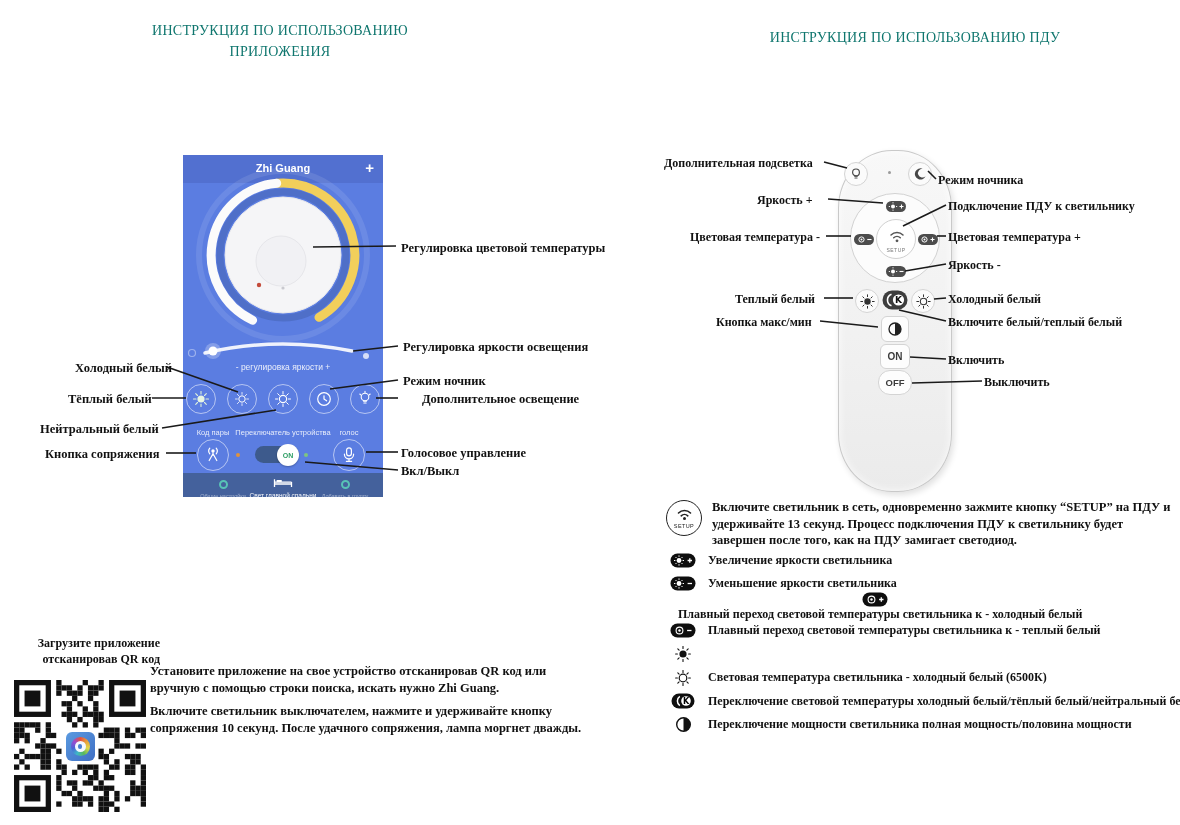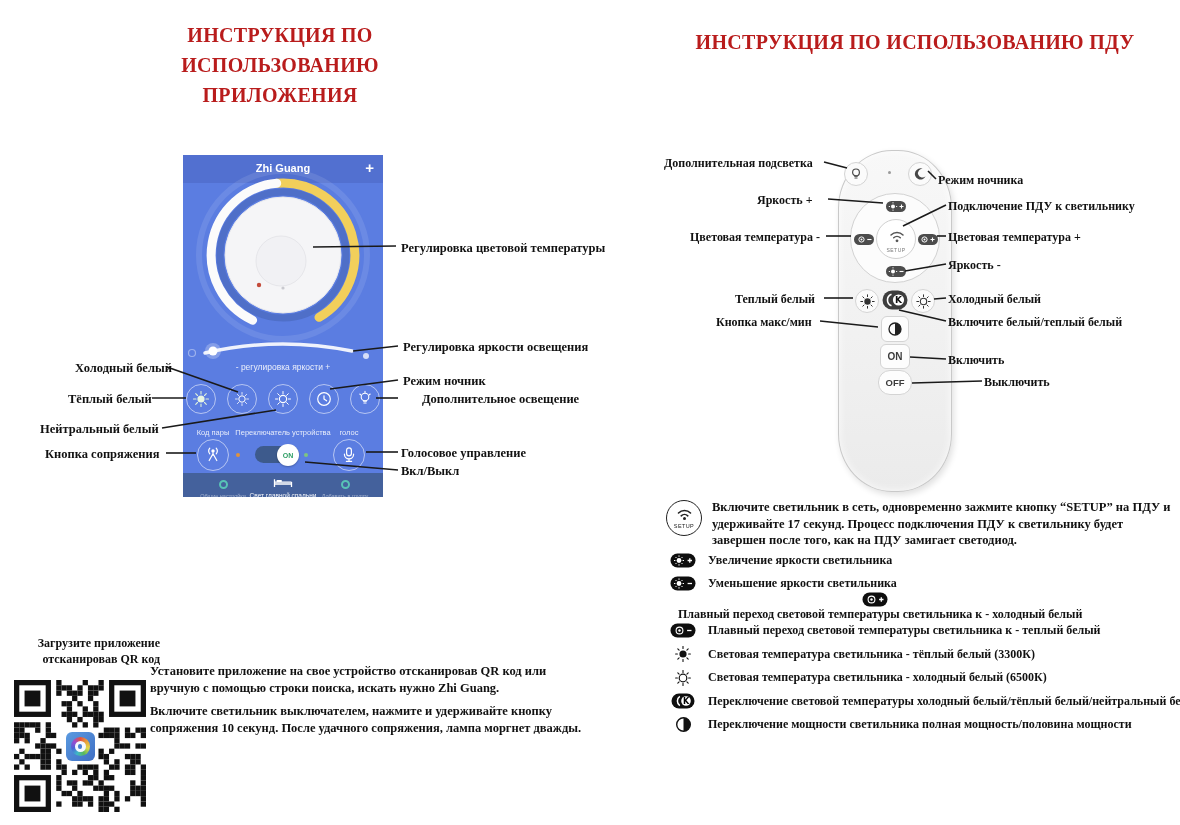--- a/index.html
+++ b/index.html
@@ -1,18 +1,18 @@
 <!DOCTYPE html>
 <html><head>
 <meta charset="utf-8">
 <style>
   html,body{margin:0;padding:0;background:#fff;}
   .page{position:relative;width:1180px;height:825px;background:#fff;overflow:hidden;
         font-family:"Liberation Serif",serif;}
-  .title{position:absolute;font-weight:bold;font-size:20px;letter-spacing:.3px;text-align:center;color:#b91c1c;line-height:1.5;}
+  .title{position:absolute;font-weight:normal;font-size:14px;letter-spacing:.3px;text-align:center;color:#0f766e;line-height:1.5;}
   .lbl{position:absolute;font-weight:bold;font-size:12.5px;color:#111;white-space:nowrap;z-index:6;}
   .rlbl{position:absolute;font-weight:bold;font-size:12px;color:#111;white-space:nowrap;z-index:6;}
   .para{position:absolute;font-weight:bold;font-size:12.5px;color:#111;line-height:1.32;}
   
   .phone{position:absolute;left:183px;top:155px;width:200px;height:342px;background:#5b7de1;z-index:2;}
   .ph-header{position:absolute;left:0;top:0;width:200px;height:28px;background:#5270d0;
              font-family:"Liberation Sans",sans-serif;color:#fff;}
   .ph-title{position:absolute;left:0;top:7px;width:200px;text-align:center;font-size:11px;font-weight:bold;}
   .ph-plus{position:absolute;right:9px;top:4px;font-size:15px;font-weight:bold;}
   .ph-hint{position:absolute;left:0;top:207px;width:200px;text-align:center;font-family:"Liberation Sans",sans-serif;
@@ -542,21 +542,21 @@
   <div class="rlbl" style="left:948px;top:353px;">Включить</div>
   <div class="rlbl" style="left:984px;top:375px;">Выключить</div>
 
   <div class="setup-note-icon">
     <svg width="33" height="20">
         <path d="M10.5 12 a8.5 8.5 0 0 1 12 0 M13.2 14.8 a4.8 4.8 0 0 1 6.6 0" stroke="#222" stroke-width="1.6" fill="none" stroke-linecap="round"></path>
         <circle cx="16.5" cy="17.6" r="1.5" fill="#222"></circle>
       </svg>
     <div style="font-family:'Liberation Sans',sans-serif;font-size:5.5px;color:#222;margin-top:-2px;letter-spacing:.4px;">SETUP</div>
   </div>
-  <div class="para" style="left:712px;top:499px;width:468px;">Включите светильник в сеть, одновременно зажмите кнопку “SETUP” на ПДУ и удерживайте 17 секунд. Процесс подключения ПДУ к светильнику будет завершен после того, как на ПДУ замигает светодиод.</div>
+  <div class="para" style="left:712px;top:499px;width:468px;">Включите светильник в сеть, одновременно зажмите кнопку “SETUP” на ПДУ и удерживайте 13 секунд. Процесс подключения ПДУ к светильнику будет завершен после того, как на ПДУ замигает светодиод.</div>
 
   <div class="leg-row" style="top:552px;">
     <span class="leg-ic">
         <svg width="26" height="15">
           <rect x=".5" y=".5" width="25" height="14" rx="7" fill="#0e0e0e"></rect>
           <circle cx="9" cy="7.5" r="2.4" fill="#fff"></circle>
           <g stroke="#fff" stroke-width="1">
             <line x1="9" y1="2.4" x2="9" y2="3.8"></line>
             <line x1="9" y1="11.2" x2="9" y2="12.6"></line>
             <line x1="4" y1="7.5" x2="5.4" y2="7.5"></line>
@@ -622,21 +622,20 @@
             <line x1="9" y1="14.6" x2="9" y2="16.4"></line>
             <line x1="1.6" y1="9" x2="3.4" y2="9"></line>
             <line x1="14.6" y1="9" x2="16.4" y2="9"></line>
             <line x1="3.8" y1="3.8" x2="5.1" y2="5.1"></line>
             <line x1="12.9" y1="12.9" x2="14.2" y2="14.2"></line>
             <line x1="3.8" y1="14.2" x2="5.1" y2="12.9"></line>
             <line x1="12.9" y1="5.1" x2="14.2" y2="3.8"></line>
           </g>
         </svg>
       </span>
-    <span class="leg-tx">Световая температура светильника - тёплый белый (3300К)</span>
   </div>
   <div class="leg-row" style="top:669px;">
     <span class="leg-ic">
         <svg width="18" height="18">
           <circle cx="9" cy="9" r="3.8" fill="none" stroke="#111" stroke-width="1.2"></circle>
           <g stroke="#111" stroke-width="1.1" stroke-linecap="round">
             <line x1="9" y1="1.6" x2="9" y2="3.4"></line>
             <line x1="9" y1="14.6" x2="9" y2="16.4"></line>
             <line x1="1.6" y1="9" x2="3.4" y2="9"></line>
             <line x1="14.6" y1="9" x2="16.4" y2="9"></line>

